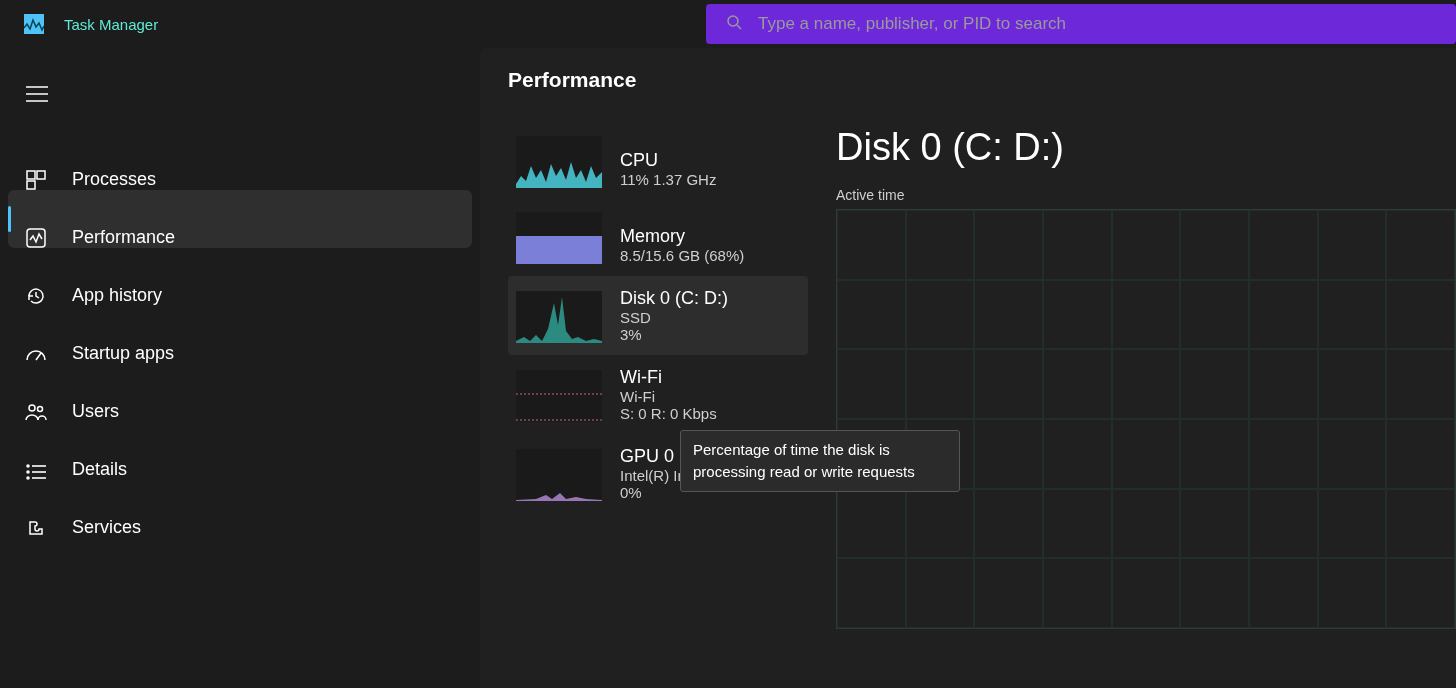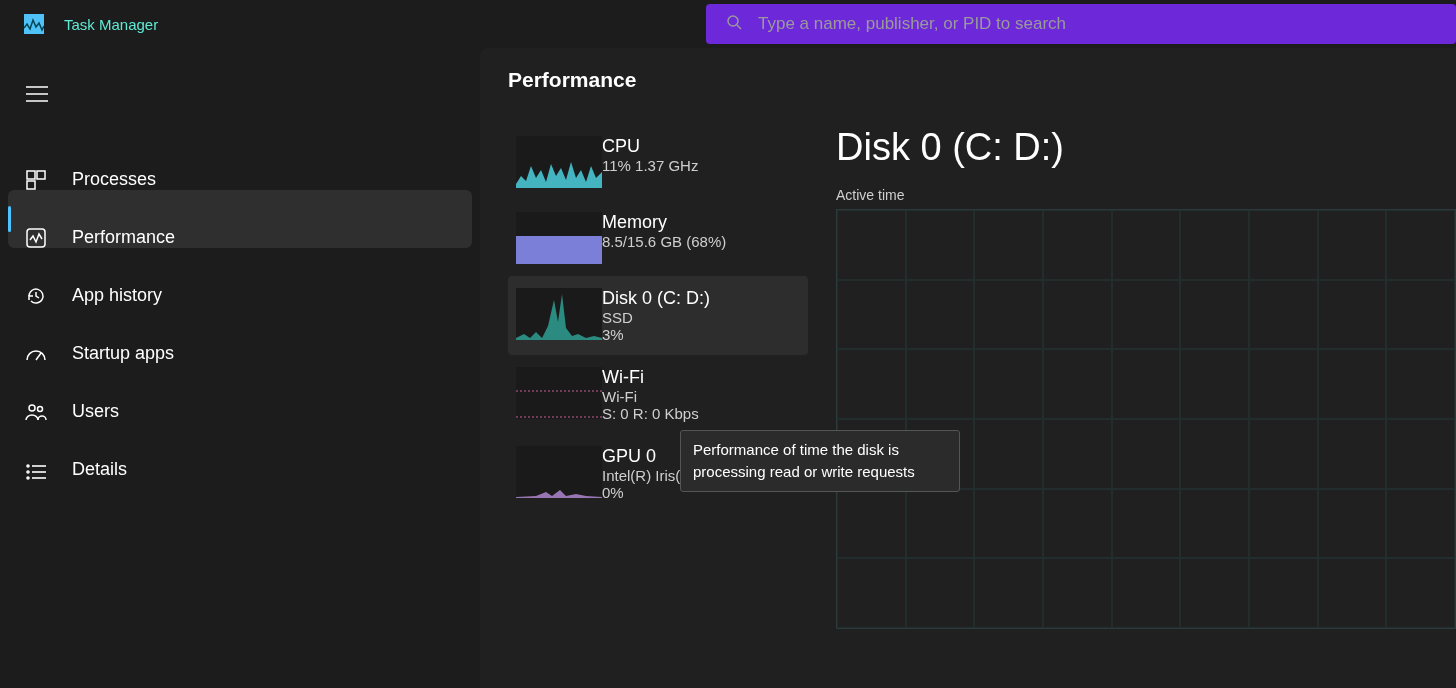--- a/index.html
+++ b/index.html
@@ -129,21 +129,22 @@
     font-size: 21px;
     font-weight: 600;
     margin-bottom: 32px;
   }
 
   .perf-list {
     width: 300px;
   }
   .perf-item {
     display: flex;
-    align-items: flex-start;
+    align-items: flex-end;
+    gap: 18px;
     padding: 12px 8px;
     border-radius: 4px;
     cursor: pointer;
   }
   .perf-item.selected {
     background: #2d2d2d;
   }
   .thumb {
     width: 86px;
     height: 52px;
@@ -294,20 +295,28 @@
               <circle cx="2" cy="2" r="1"></circle>
               <line x1="6" y1="2" x2="20" y2="2"></line>
               <circle cx="2" cy="8" r="1"></circle>
               <line x1="6" y1="8" x2="20" y2="8"></line>
               <circle cx="2" cy="14" r="1"></circle>
               <line x1="6" y1="14" x2="20" y2="14"></line>
             </svg>
         </span>
         <span class="nav-label">Details</span>
       </div>
+      <div class="nav-item">
+        <span class="nav-icon">
+          <svg width="20" height="20" viewBox="0 0 20 20" fill="none" stroke="#fff" stroke-width="1.5">
+              <path d="M4 4h5a2 2 0 1 1 0 4h0v3a2 2 0 1 0 4 0h3v5H4z"></path>
+            </svg>
+        </span>
+        <span class="nav-label">Services</span>
+      </div>
     </div>
   </div>
 
   <div class="main">
     <div class="main-title">Performance</div>
 
     <div class="perf-list">
 
       <div class="perf-item">
         <div class="thumb">
@@ -431,13 +440,13 @@
           <div></div>
           <div></div>
           <div></div>
           <div></div>
           <div></div>
       </div>
     </div>
   </div>
 </div>
 
-<div class="tooltip">Performance of time the disk is processing read or write requests</div>
+<div class="tooltip">Percentage of time the disk is processing read or write requests</div>
 
 </body></html>

